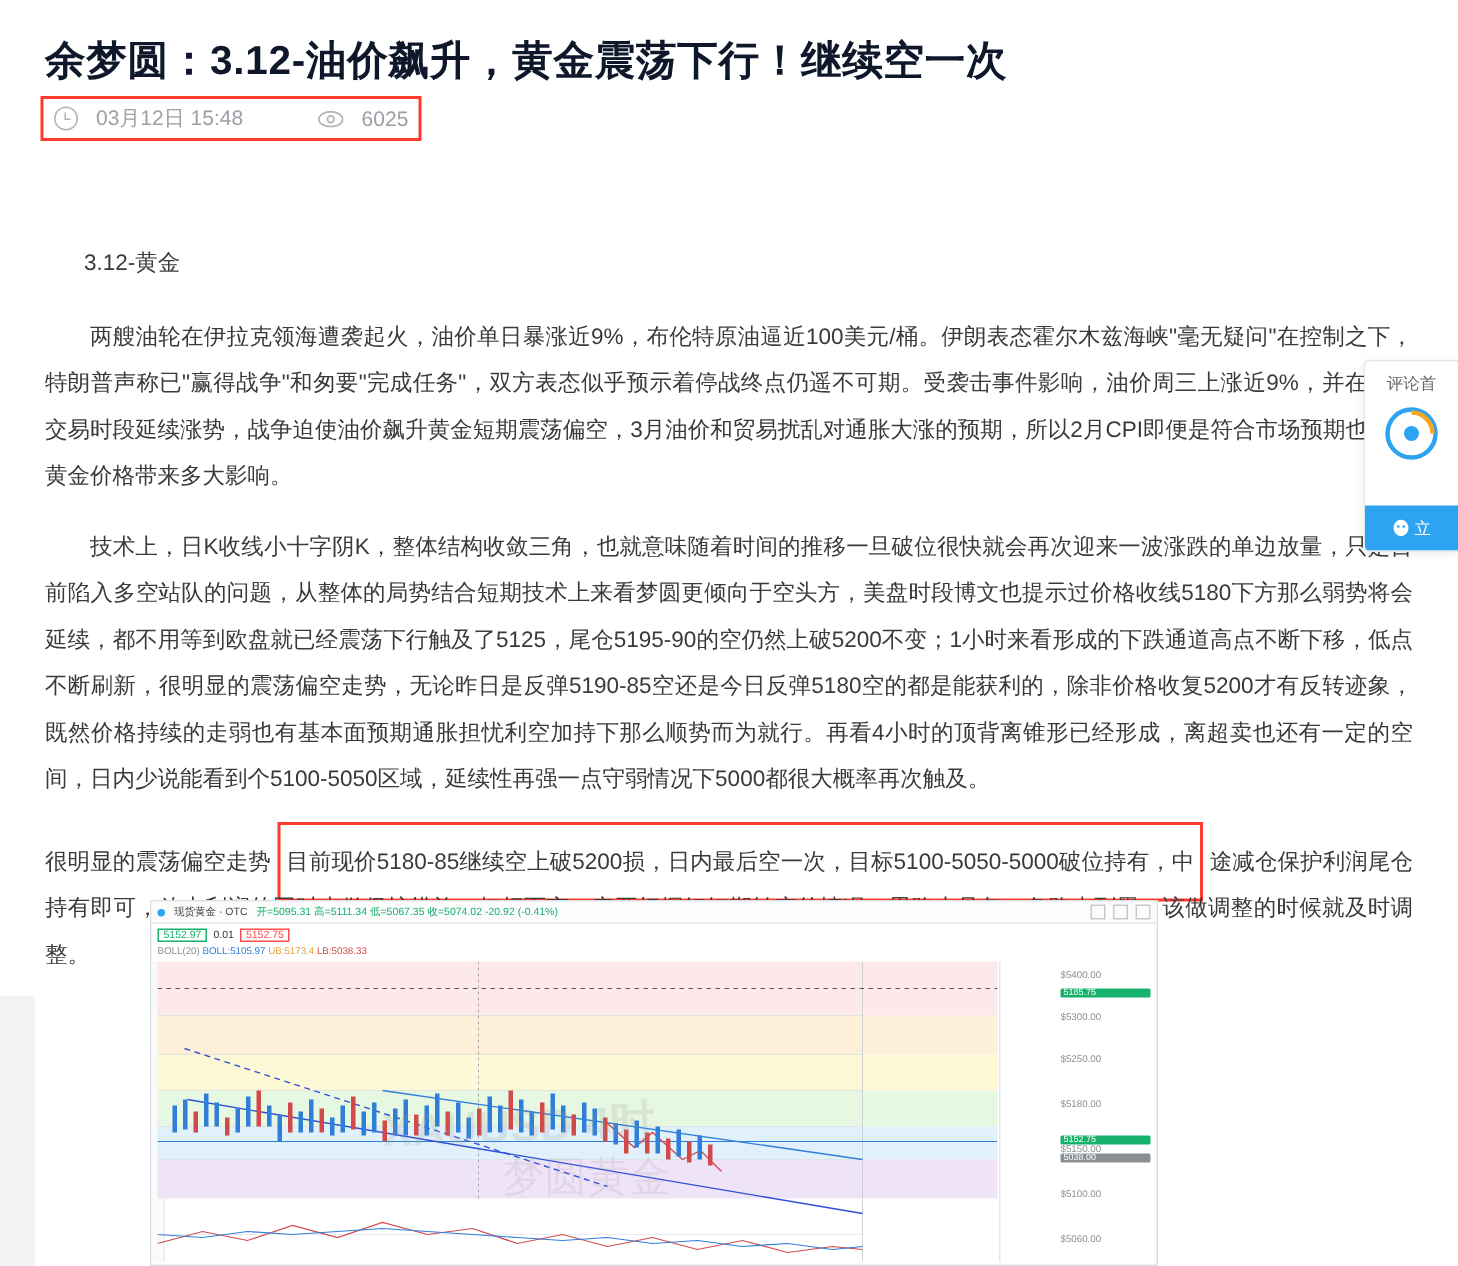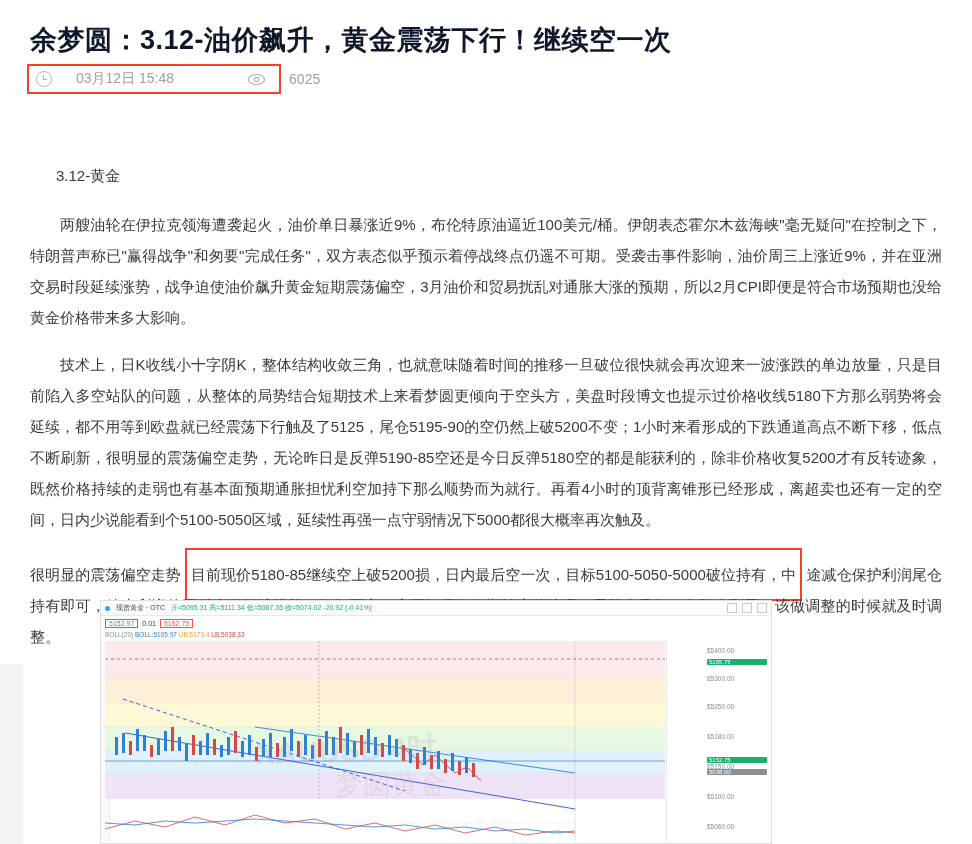--- a/index.html
+++ b/index.html
@@ -23,21 +23,21 @@
 
   
   .meta-wrap{
     position:absolute;left:27px;top:64px;
     width:254px;height:30px;
     border:2px solid #ff3b30;
     box-sizing:border-box;
   }
   .meta{
     position:absolute;left:36px;top:70px;
-    display:flex;align-items:center;gap:24px;
+    display:flex;align-items:center;gap:12px;
     font-size:14px;color:#9aa0a6;
   }
   .meta .sep{display:inline-block;width:26px;}
   .icon-circle{
     width:14px;height:14px;border:1.4px solid #b0b5ba;border-radius:50%;
     display:inline-block;position:relative;
   }
   .icon-circle:after{
     content:"";position:absolute;left:6px;top:3px;width:1.3px;height:4.5px;background:#b0b5ba;
   }
@@ -318,15 +318,35 @@
       <div style="top:92px;">$5180.00</div>
       <div style="top:122px;">$5150.00</div>
       <div style="top:152px;">$5100.00</div>
       <div style="top:182px;">$5060.00</div>
       <div class="tagbox" style="top:18px;background:#16b16b;">5185.75</div>
       <div class="tagbox" style="top:116px;background:#16b16b;">5152.75</div>
       <div class="tagbox" style="top:128px;background:#8a8f94;">5038.00</div>
     </div>
   </div>
 
+  <div class="comment-widget">
+    <div class="cw-title">评论首</div>
+    <div class="cw-logo">
+      <svg width="40" height="40" viewBox="0 0 40 40">
+        <circle cx="20" cy="20" r="16" fill="none" stroke="#2ea3f2" stroke-width="3"></circle>
+        <path d="M20 6 A14 14 0 0 1 34 20" fill="none" stroke="#f5a623" stroke-width="3"></path>
+        <circle cx="20" cy="20" r="5" fill="#2ea3f2"></circle>
+      </svg>
+    </div>
+    <div class="cw-btn">
+      <span class="qq">
+        <svg width="12" height="13" viewBox="0 0 12 13">
+          <ellipse cx="6" cy="6" rx="5" ry="5.5" fill="#fff"></ellipse>
+          <circle cx="4.2" cy="5" r="0.9" fill="#2ea3f2"></circle>
+          <circle cx="7.8" cy="5" r="0.9" fill="#2ea3f2"></circle>
+        </svg>
+      </span>
+      <span>立</span>
+    </div>
+  </div>
 
   <div class="left-strip"></div>
 </div>
 
 </body></html>

